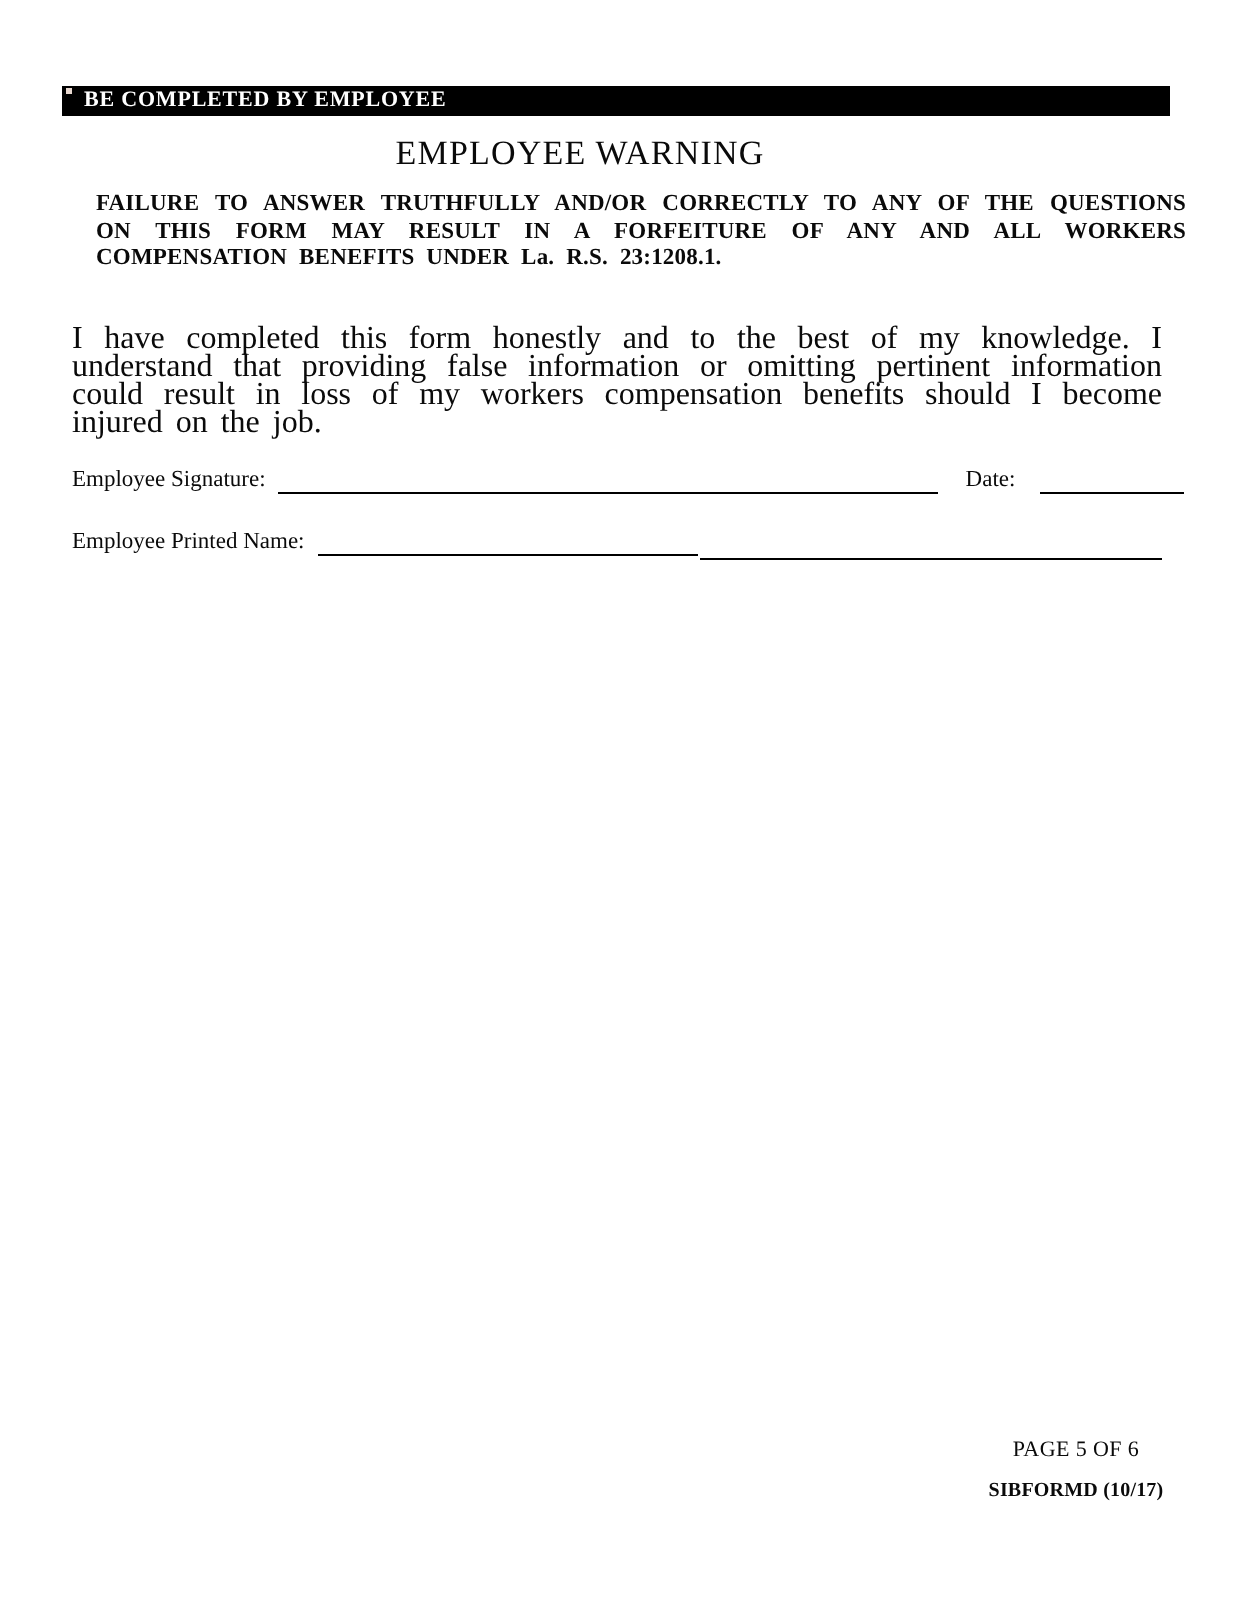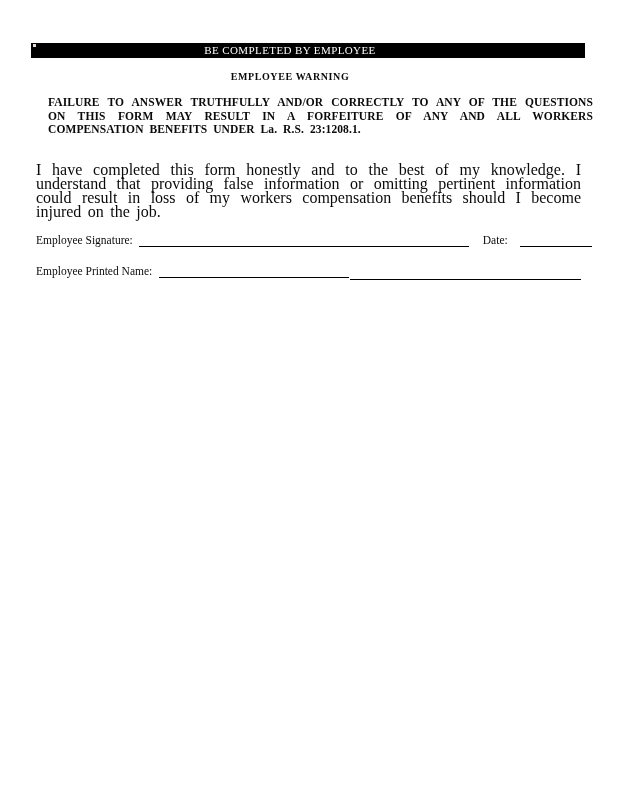--- a/index.html
+++ b/index.html
@@ -27,46 +27,46 @@
     width: 554px;
     height: 15px;
     background: #000000;
     box-sizing: border-box;
   }
   .header-bar .bar-text {
     display: block;
     width: 100%;
     box-sizing: border-box;
     padding-right: 36px;
-    text-align: center;
     color: #ffffff;
-    font-weight: normal;
+    font-weight: bold;
     font-size: 11px;
     line-height: 15px;
     letter-spacing: 0.4px;
     white-space: nowrap;
+    padding-left: 11px;
   }
   .scan-artifact {
     position: absolute;
     left: 2px;
     top: 1px;
     width: 3px;
     height: 3px;
     background: #e8d8d0;
   }
   .form-title {
     position: absolute;
     left: 31px;
     top: 70px;
     width: 554px;
     box-sizing: border-box;
     padding-right: 36px;
     text-align: center;
-    font-weight: bold;
-    font-size: 10px;
+    font-weight: normal;
+    font-size: 17px;
     line-height: 13px;
     letter-spacing: 0.6px;
   }
   .warning-par {
     position: absolute;
     left: 36px;
     top: 96px;
     width: 545px;
     font-weight: bold;
     font-size: 11.5px;
@@ -171,15 +171,17 @@
   </div>
 
   <div class="field-row sig-row">
     <span class="field-label">Employee Signature:</span>
     <span class="fill-line sig-line"></span>
     <span class="field-label date-label">Date:</span>
     <span class="fill-line date-line"></span>
   </div>
 
   <div class="footer">
+    <div class="page-info">PAGE 5 OF 6</div>
+    <div class="form-id">SIBFORMD (10/17)</div>
   </div>
 
 </div>
 
 </body></html>

